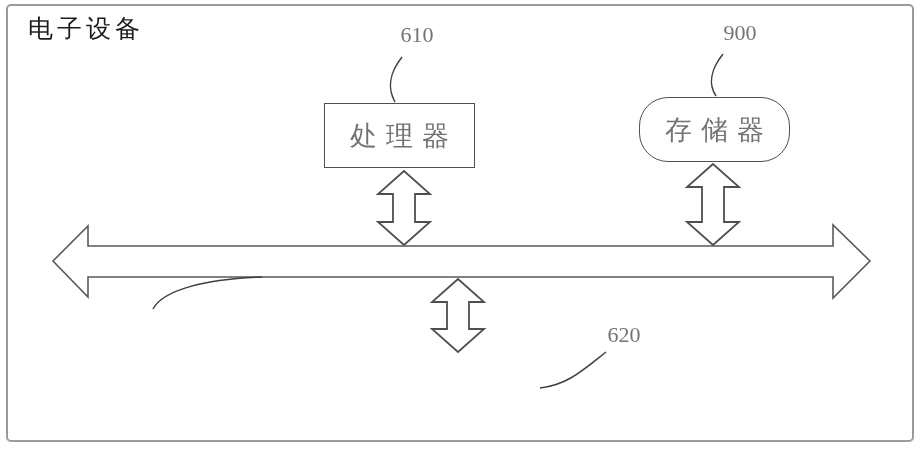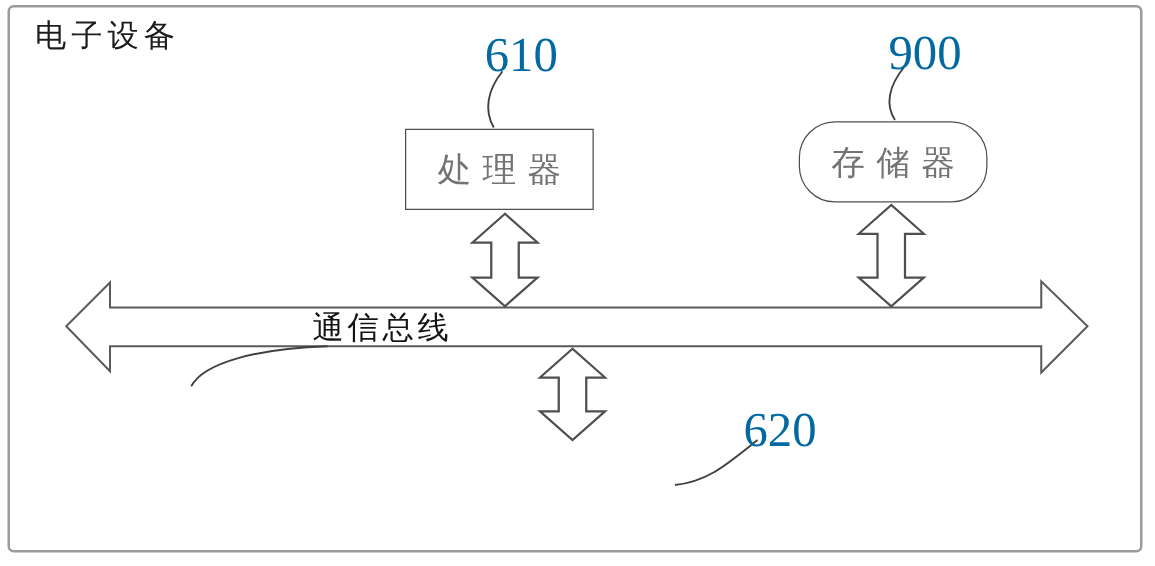--- a/index.html
+++ b/index.html
@@ -36,23 +36,23 @@
     position: absolute;
     color: #1c1c1c;
   }
   .title {
     left: 28px;
     top: 12px;
     font-size: 25px;
     letter-spacing: 4px;
   }
   .ref-num {
-    font-size: 39px;
+    font-size: 22px;
     text-align: center;
-    color: #0369a1;
+    color: #737373;
   }
   .ref-610 { left: 385px; top: 22px;  width: 64px; }
   .ref-630 { left: 708px; top: 20px;  width: 64px; }
   .ref-640 { left: 138px; top: 300px; width: 72px; }
   .ref-620 { left: 592px; top: 322px; width: 64px; }
   .node-box {
     position: absolute;
     border: 1.6px solid #4f4f4f;
     background: #ffffff;
     display: flex;
@@ -109,15 +109,14 @@
   <div class="label ref-num ref-630">900</div>
   <div class="label ref-num ref-620">620</div>
 
   <div class="node-box box-processor">
     <span>处理器</span>
   </div>
   <div class="node-box box-memory">
     <span>存储器</span>
   </div>
 
-  <div class="label bus-label">通信总线</div>
 
 </div>
 
 </body></html>

